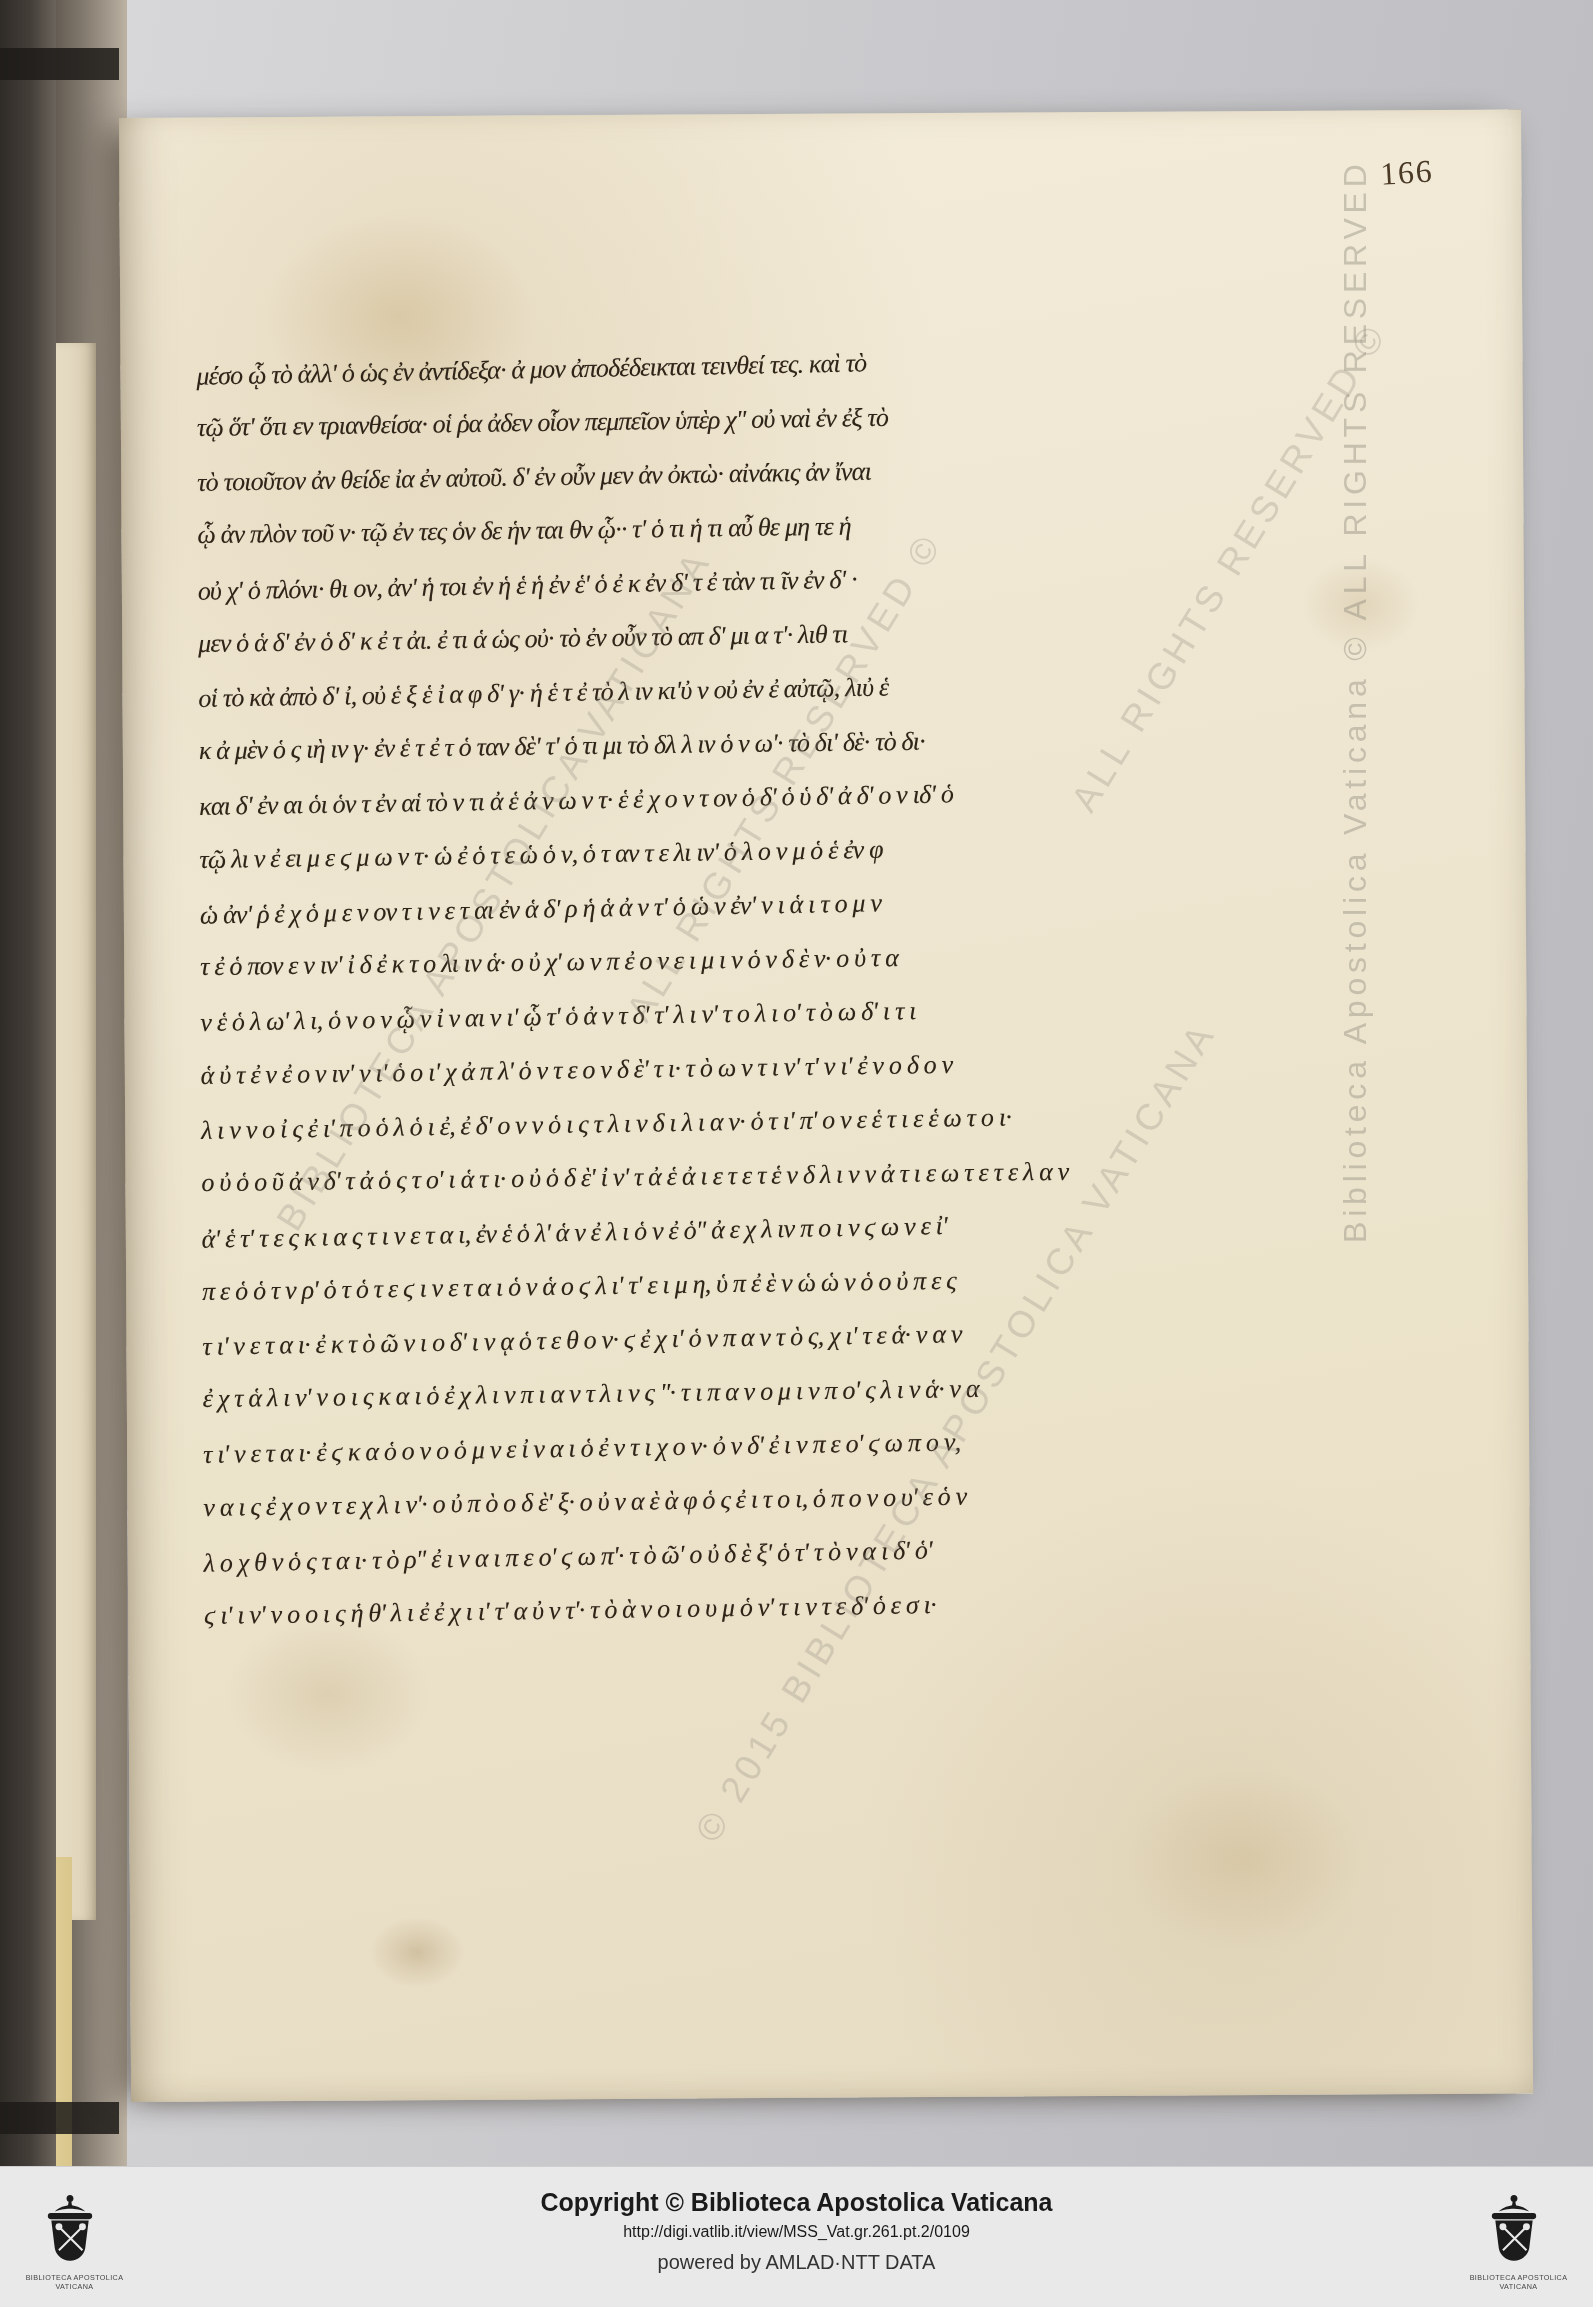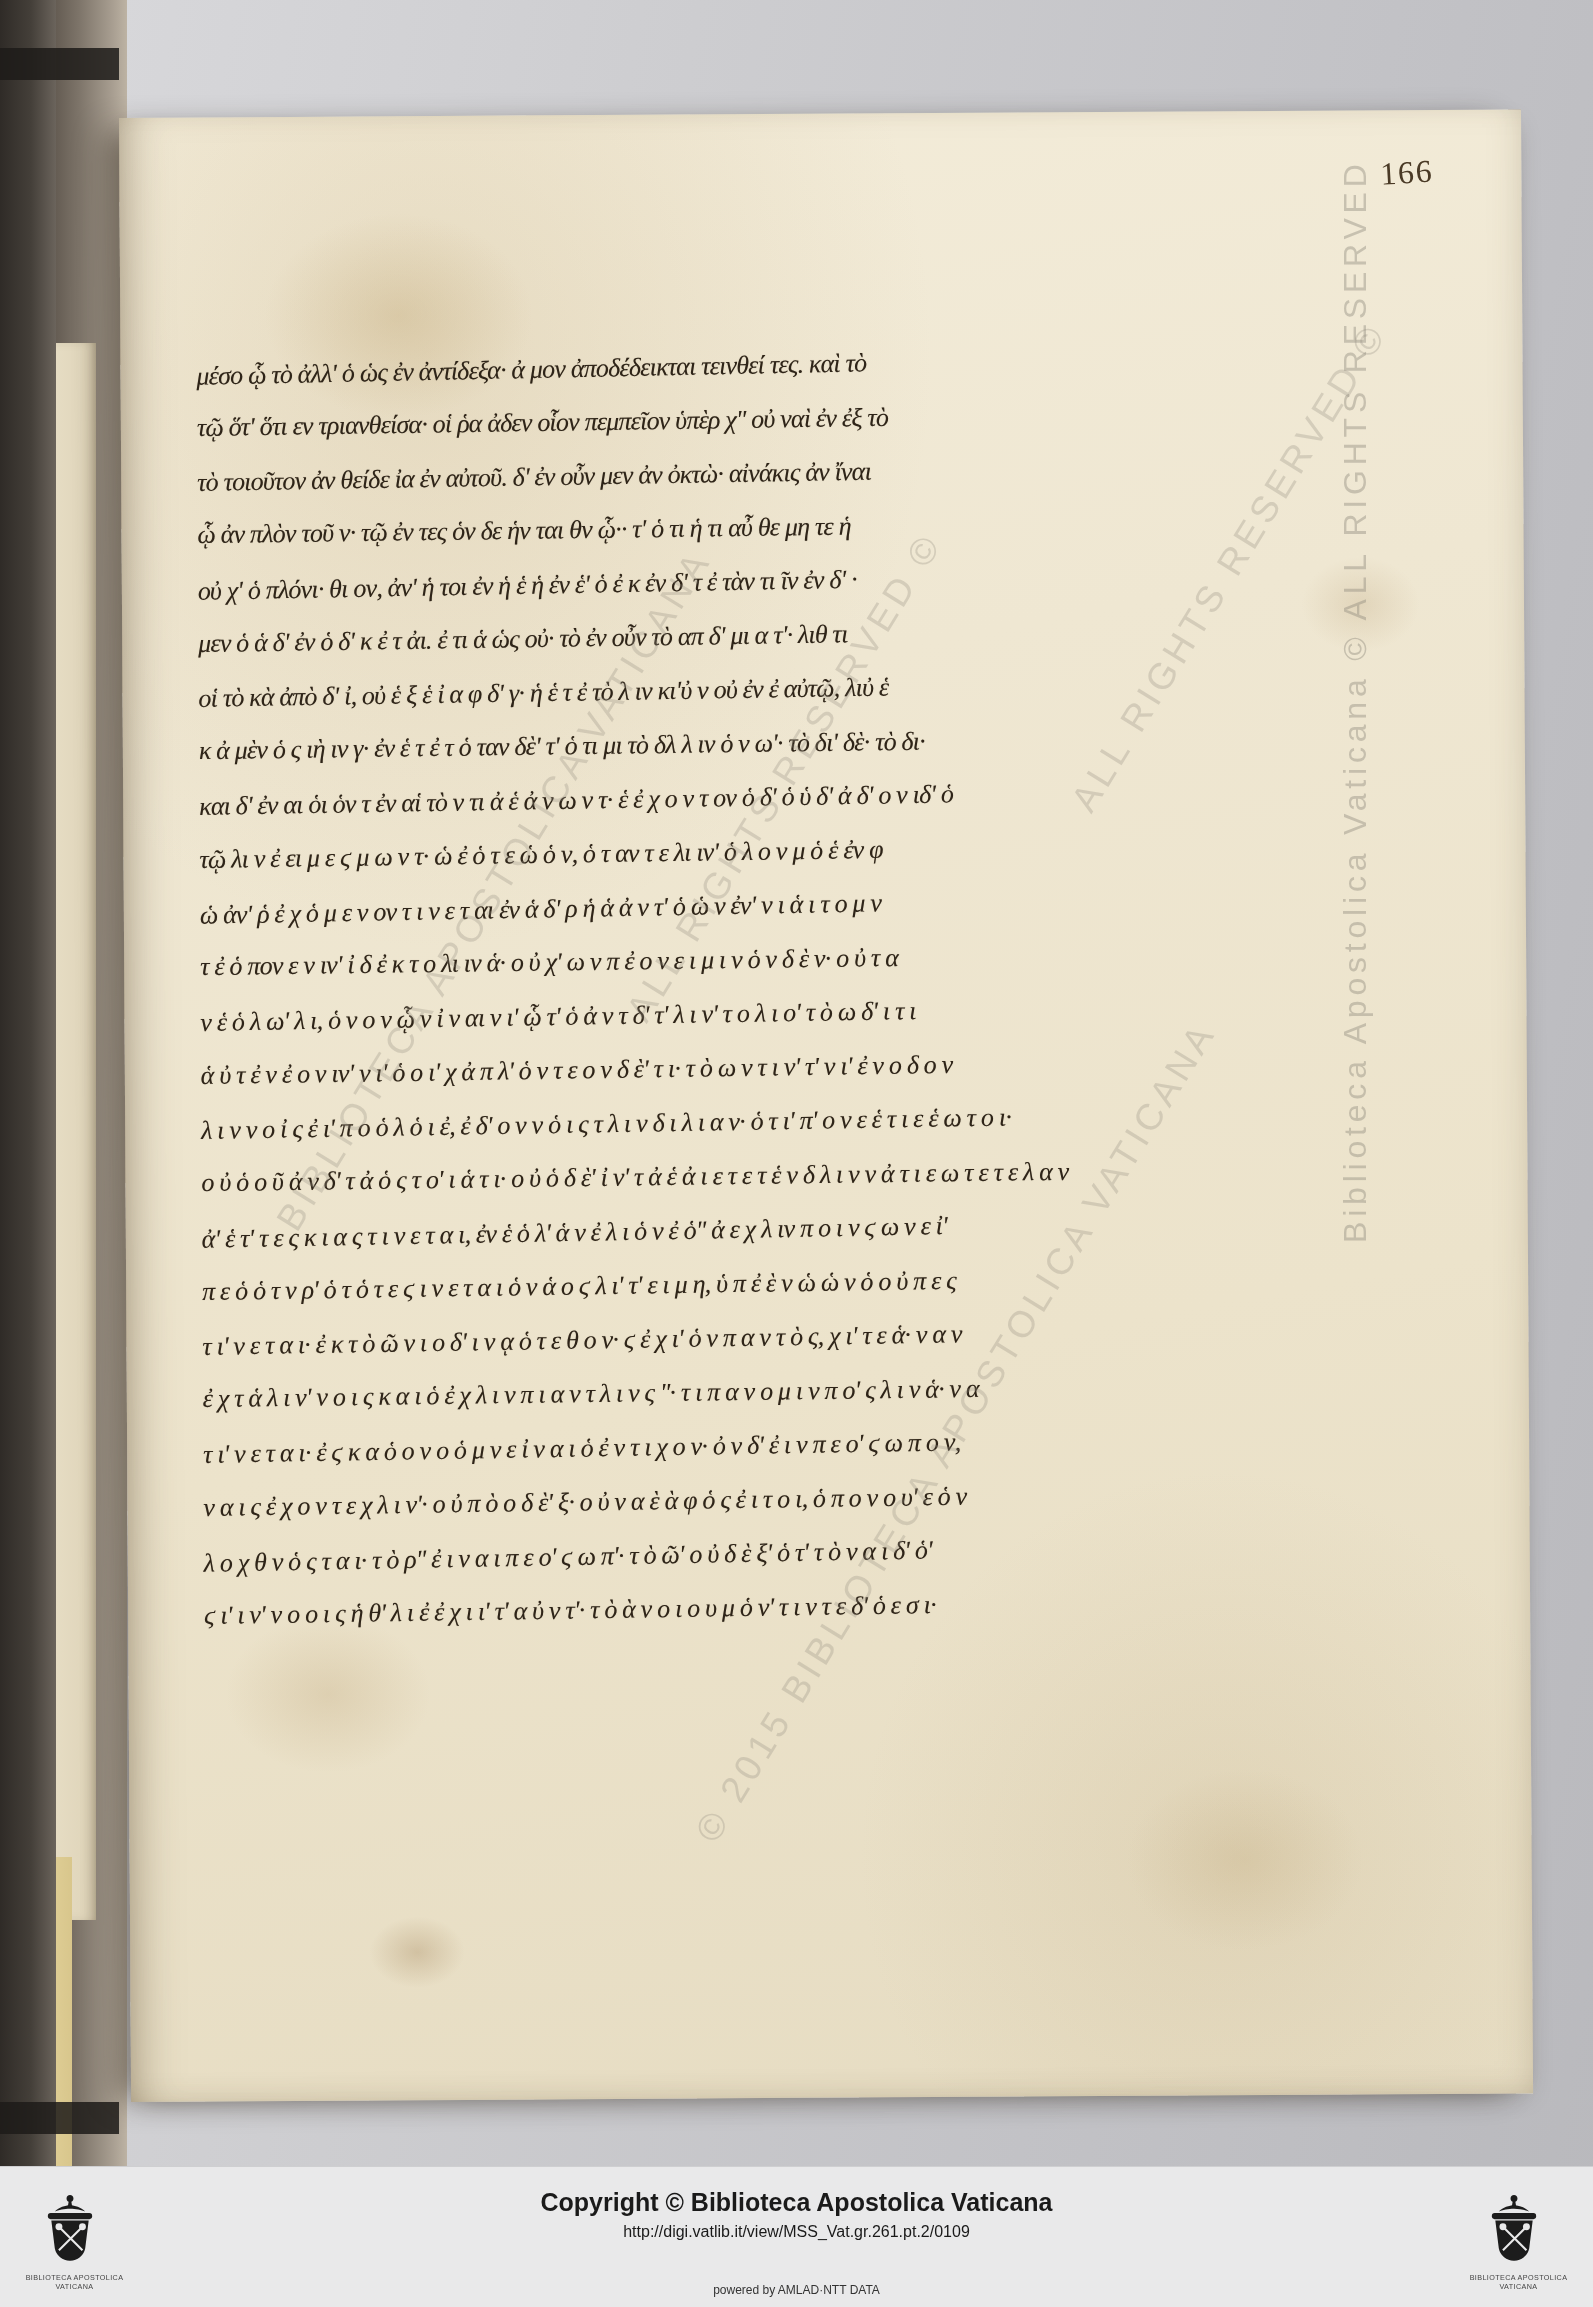--- a/index.html
+++ b/index.html
@@ -168,24 +168,23 @@
     color: #1a1a1a;
     font-weight: 700;
     line-height: 1.35;
   }
   .footer-line2 {
     font-size: 16px;
     color: #1a1a1a;
     line-height: 1.5;
   }
   .footer-line3 {
-    font-size: 12px;
+    font-size: 20px;
     color: #333;
     line-height: 1.8;
-    margin-top: 36px;
   }
   .crest {
     position: absolute;
     top: 21px;
     width: 105px; height: 105px;
   }
   .crest.left { left: 22px; }
   .crest.right { right: 22px; }
   .crest-caption {
     position: absolute;

